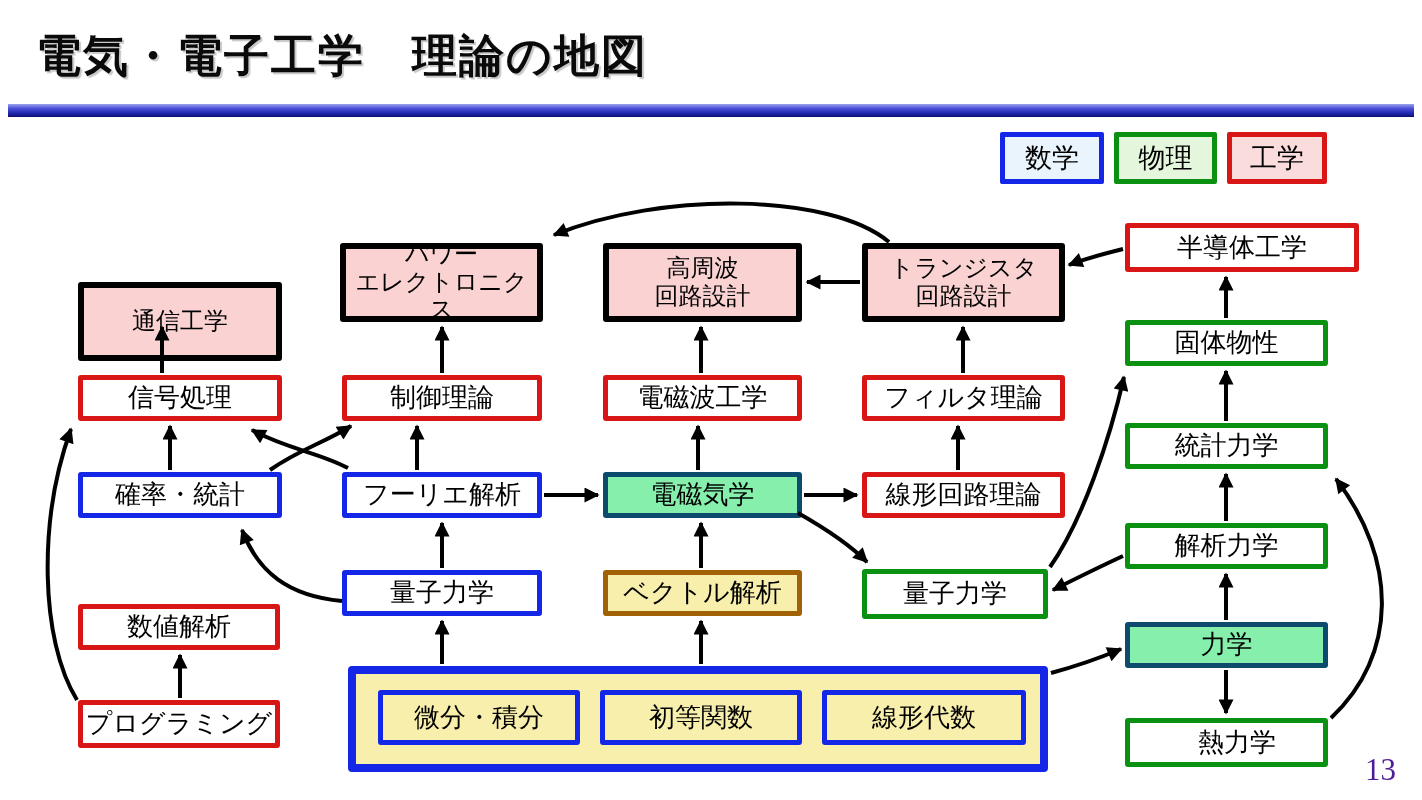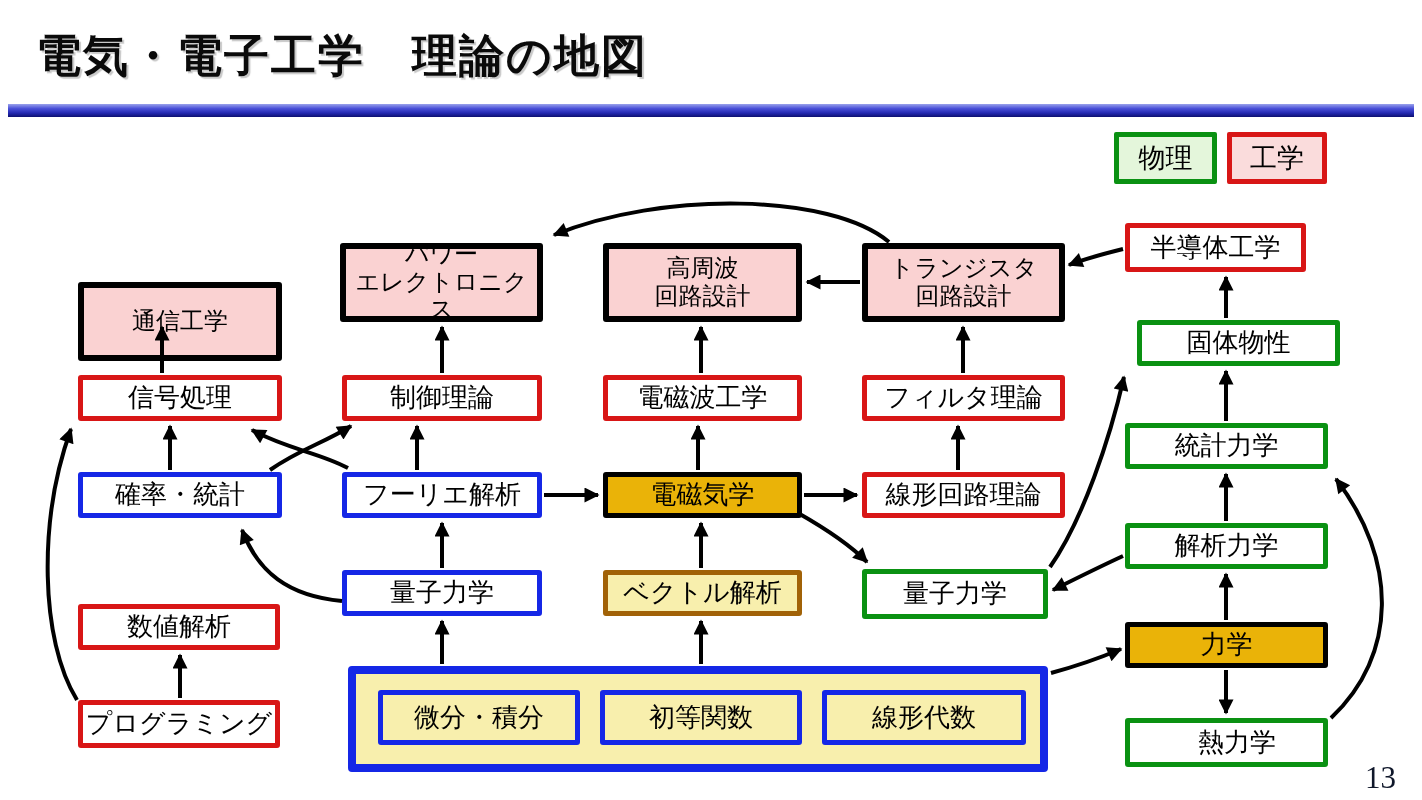--- a/index.html
+++ b/index.html
@@ -25,56 +25,57 @@
   #legend-engineering{left:1227px;width:100px;border:5px solid #d81616;background:#fadcdc;}
   .node{
     position:absolute;box-sizing:border-box;display:flex;align-items:center;justify-content:center;
     text-align:center;white-space:pre-line;font-size:26px;line-height:1.15;color:#000;border-radius:3px;
   }
   .cat-application{background:#fad2d2;border:6px solid #000;font-size:24px;}
   .cat-engineering{background:#ffffff;border:5px solid #d81616;}
   .cat-math{background:#ffffff;border:5px solid #1527e6;}
   .cat-math-highlight{background:#f8efad;border:5px solid #a16207;}
   .cat-physics{background:#ffffff;border:5px solid #0a9112;}
-  .cat-physics-highlight{background:#eab308;border:5px solid #000000;}
+  .cat-physics-highlight{background:#86efac;border:5px solid #0c4a6e;}
   .cat-math-foundation{background:#f8efad;border:8px solid #1527e6;border-radius:4px;}
   .cat-math-foundation-item{background:#f8efad;border:5px solid #1527e6;}
   #edges-layer{position:absolute;left:0;top:0;pointer-events:none;}
   #page-number{
-    position:absolute;right:26px;bottom:4px;font-size:31px;color:#0f172a;
+    position:absolute;right:26px;bottom:12px;font-size:31px;color:#4c1d95;
   }
 </style>
 </head>
 <body>
 
 <div id="stage">
   <div id="slide-title">電気・電子工学　理論の地図</div>
   <div id="title-rule"></div>
 
+  <div id="legend-math" class="legend-box">数学</div>
   <div id="legend-physics" class="legend-box">物理</div>
   <div id="legend-engineering" class="legend-box">工学</div>
 
   <div id="nodes-layer">
       <div class="node cat-application" style="left: 78px; top: 243px; width: 204px; height: 79px; margin-top: 39px;">通信工学</div>
       <div class="node cat-application" style="left: 340px; top: 243px; width: 203px; height: 79px;">パワー
 エレクトロニクス</div>
       <div class="node cat-application" style="left: 603px; top: 243px; width: 199px; height: 79px;">高周波
 回路設計</div>
       <div class="node cat-application" style="left: 862px; top: 243px; width: 203px; height: 79px;">トランジスタ
 回路設計</div>
-      <div class="node cat-engineering" style="left: 1125px; top: 223px; width: 181px; height: 49px;">半導体工学</div>
+      <div class="node cat-engineering" style="left: 1125px; top: 223px; width: 234px; height: 49px;">半導体工学</div>
       <div class="node cat-engineering" style="left: 78px; top: 375px; width: 204px; height: 46px;">信号処理</div>
       <div class="node cat-engineering" style="left: 342px; top: 375px; width: 200px; height: 46px;">制御理論</div>
       <div class="node cat-engineering" style="left: 603px; top: 375px; width: 199px; height: 46px;">電磁波工学</div>
       <div class="node cat-engineering" style="left: 862px; top: 375px; width: 203px; height: 46px;">フィルタ理論</div>
       <div class="node cat-math" style="left: 78px; top: 472px; width: 204px; height: 46px;">確率・統計</div>
       <div class="node cat-math" style="left: 342px; top: 472px; width: 200px; height: 46px;">フーリエ解析</div>
       <div class="node cat-physics-highlight" style="left: 603px; top: 472px; width: 199px; height: 46px;">電磁気学</div>
       <div class="node cat-engineering" style="left: 862px; top: 472px; width: 203px; height: 46px;">線形回路理論</div>
-      <div class="node cat-physics" style="left: 1125px; top: 320px; width: 203px; height: 46px; margin-left: 12px;">固体物性</div>
+      <div class="node cat-physics" style="left: 1125px; top: 320px; width: 203px; height: 46px;">固体物性</div>
       <div class="node cat-physics" style="left: 1125px; top: 423px; width: 203px; height: 46px;">統計力学</div>
       <div class="node cat-physics" style="left: 1125px; top: 523px; width: 203px; height: 46px;">解析力学</div>
       <div class="node cat-math" style="left: 342px; top: 570px; width: 200px; height: 46px;">量子力学</div>
       <div class="node cat-math-highlight" style="left: 603px; top: 570px; width: 199px; height: 46px;">ベクトル解析</div>
       <div class="node cat-physics" style="left: 862px; top: 569px; width: 186px; height: 50px;">量子力学</div>
       <div class="node cat-physics-highlight" style="left: 1125px; top: 622px; width: 203px; height: 46px;">力学</div>
       <div class="node cat-physics" style="left: 1125px; top: 718px; width: 203px; height: 49px; padding-left: 21px;">熱力学</div>
       <div class="node cat-engineering" style="left: 78px; top: 604px; width: 202px; height: 46px;">数値解析</div>
       <div class="node cat-engineering" style="left: 78px; top: 700px; width: 202px; height: 48px;">プログラミング</div>
       <div class="node cat-math-foundation" style="left: 348px; top: 666px; width: 700px; height: 106px;"></div>

